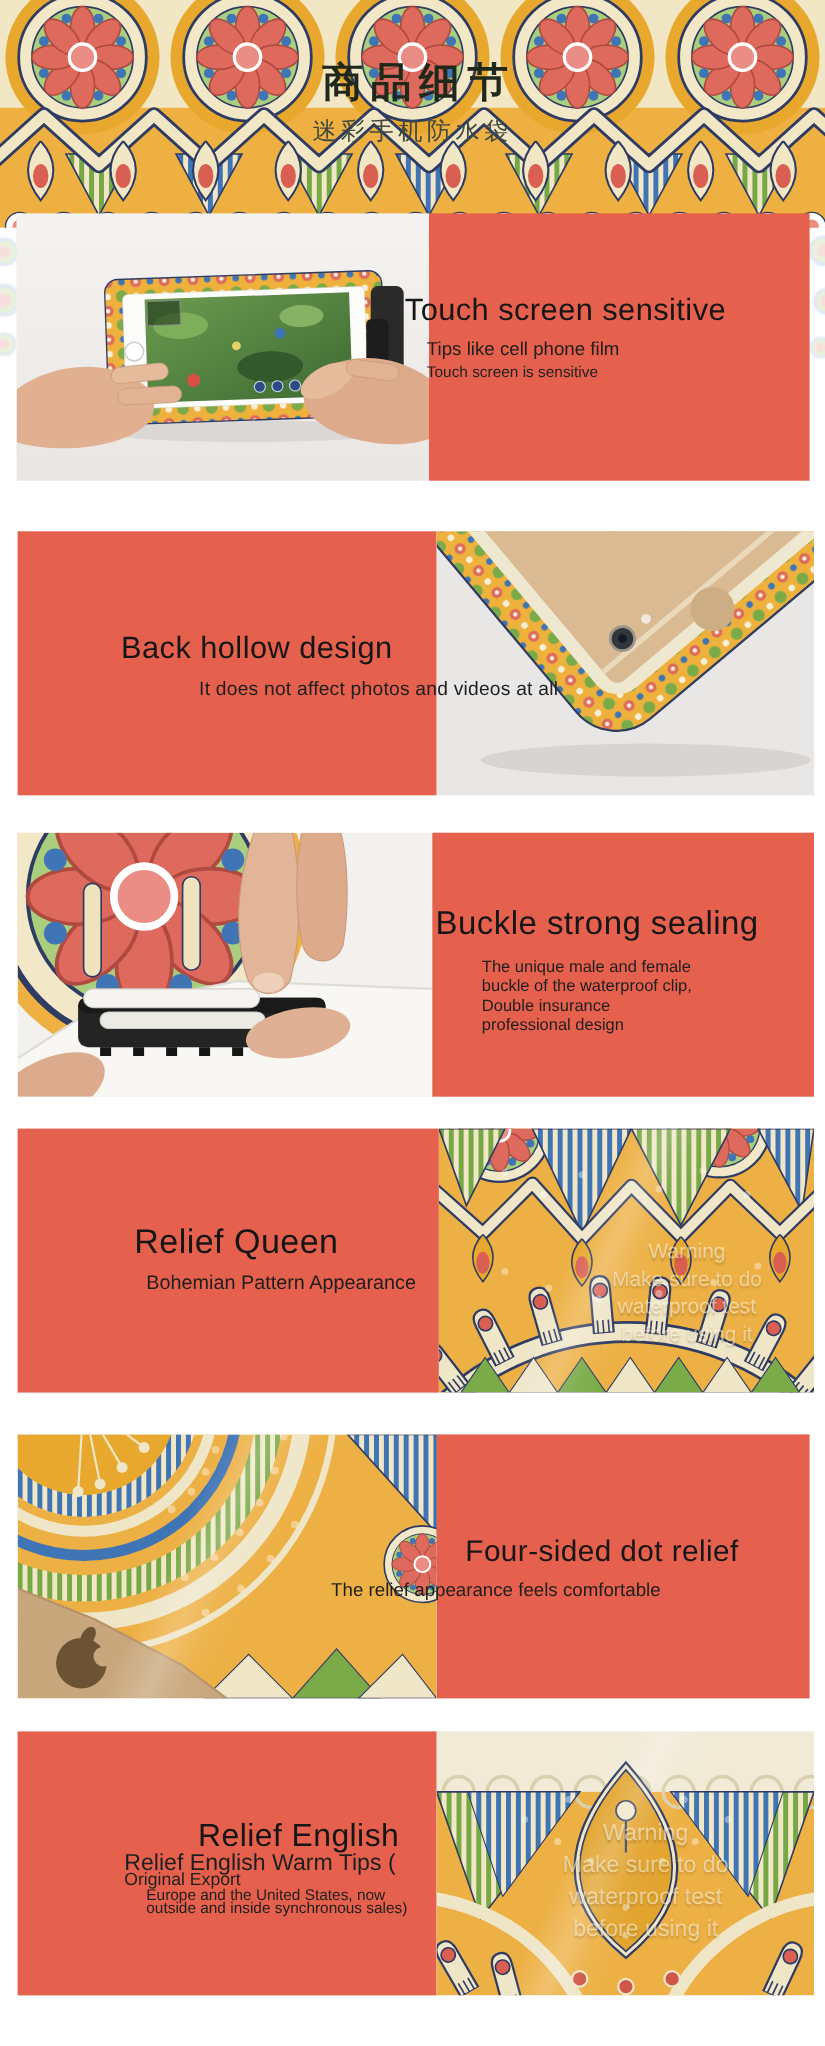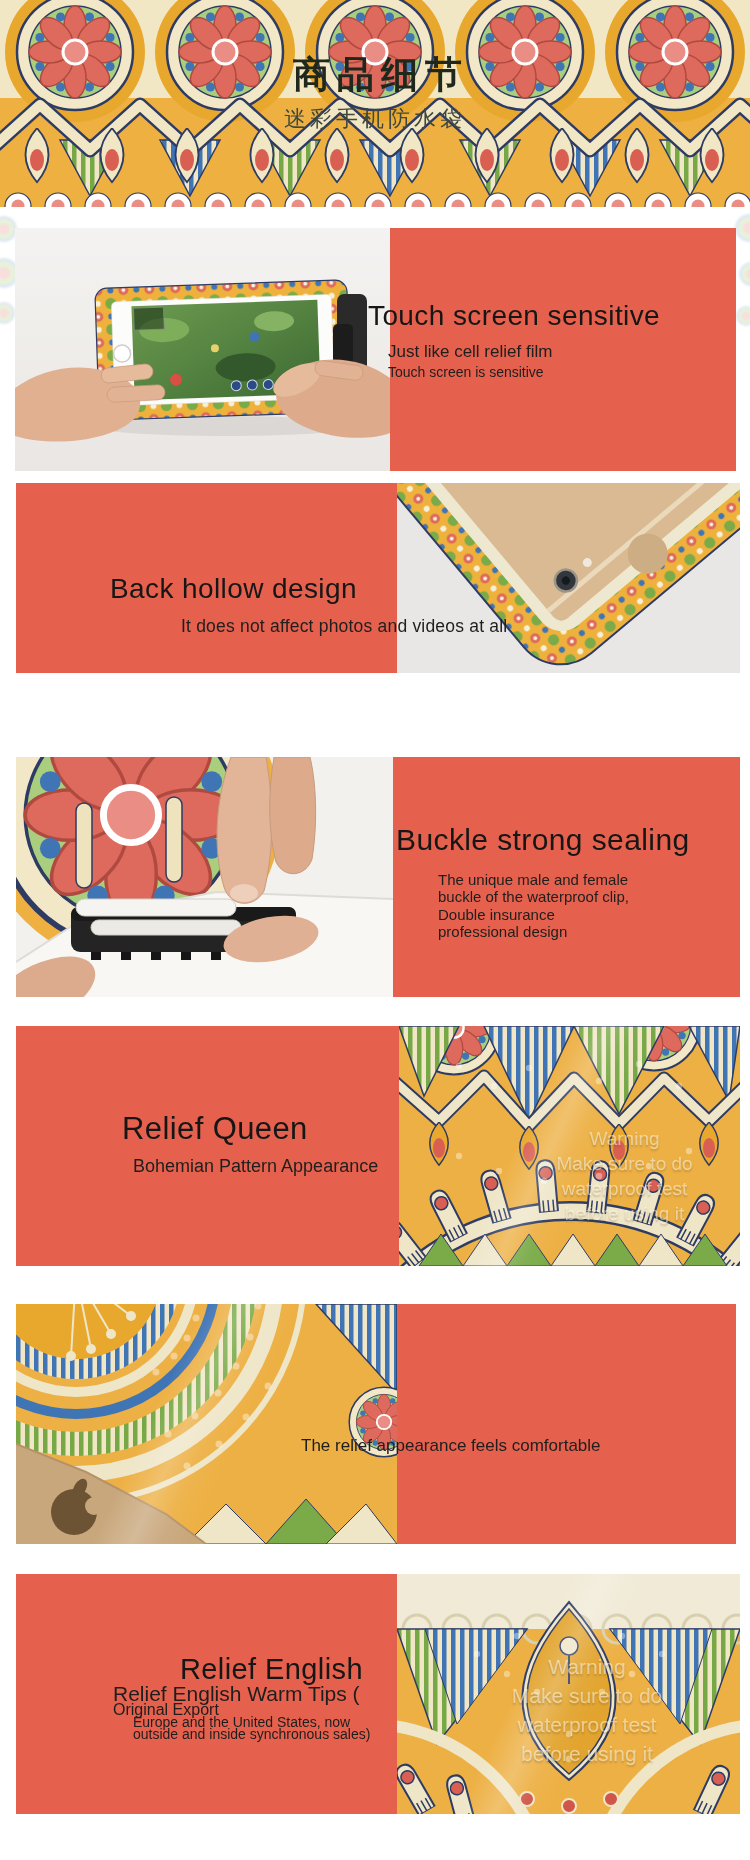--- a/index.html
+++ b/index.html
@@ -16,25 +16,25 @@
   .section{left:0;width:750px;}
   .red{position:absolute;top:0;height:100%;background:var(--accent,#e5614d);}
   .img{position:absolute;top:0;height:100%;overflow:hidden;background:#efedeb;}
   .heading{position:absolute;font-size:28px;color:#161616;letter-spacing:.4px;white-space:nowrap;}
   .sub{position:absolute;color:#1e1e1e;}
   .wm{position:absolute;text-align:center;color:rgba(255,250,233,.55);
       text-shadow:0 2px 2px rgba(105,75,15,.30);font-size:19px;line-height:25px;white-space:nowrap;}
   .gloss{position:absolute;inset:0;pointer-events:none;
          background:linear-gradient(115deg,transparent 38%,rgba(255,255,255,.22) 46%,rgba(255,255,255,.05) 52%,transparent 58%);}
   
-  .s1{top:228px;height:243px;} .s1 .img{left:15px;width:375px;} .s1 .red{left:390px;width:346px;}
+  .s1{top:194px;height:243px;} .s1 .img{left:15px;width:375px;} .s1 .red{left:390px;width:346px;}
   .s1 .heading{left:368px;top:72px;}
   .s1 .t1{left:388px;top:114px;width:220px;font-size:17px;line-height:19px;}
   .s1 .t2{left:388px;top:136px;width:170px;font-size:14px;line-height:16px;}
-  .s2{top:483px;height:190px;} .s2 .red{left:16px;width:381px;} .s2 .img{left:397px;width:343px;}
+  .s2{top:483px;height:240px;} .s2 .red{left:16px;width:381px;} .s2 .img{left:397px;width:343px;}
   .s2 .heading{left:110px;top:90px;}
   .s2 .t1{left:133px;top:133px;font-size:17.5px;white-space:nowrap;letter-spacing:.2px;margin-left:48px;}
   .s3{top:757px;height:240px;} .s3 .img{left:16px;width:377px;} .s3 .red{left:393px;width:347px;}
   .s3 .heading{left:396px;top:66px;font-size:30px;}
   .s3 .t1{left:438px;top:114px;width:212px;font-size:15px;line-height:17px;}
   .s3 .t2{left:438px;top:149px;width:172px;font-size:15px;line-height:17px;}
   .s4{top:1026px;height:240px;} .s4 .red{left:16px;width:383px;} .s4 .img{left:399px;width:341px;}
   .s4 .heading{left:122px;top:85px;font-size:31px;}
   .s4 .t1{left:133px;top:130px;font-size:18px;white-space:nowrap;}
   .s4 .wm{left:90px;top:100px;width:271px;}
@@ -268,21 +268,21 @@
         </g>
         <g>
           <path d="M375,150 C345,128 305,126 278,142 C260,152 256,170 268,184 C290,208 345,216 375,205 Z" fill="#ddab8c"></path>
           <ellipse cx="282" cy="152" rx="26" ry="13" fill="#e6bb9c" transform="rotate(-28 282 152)"></ellipse>
           <rect x="300" y="135" width="48" height="15" rx="7" fill="#e2b294" stroke="#c89a7c" stroke-width="0.7" transform="rotate(8 324 142)"></rect>
         </g>
       </svg>
     </div>
     <div class="red"></div>
     <div class="heading">Touch screen sensitive</div>
-    <div class="sub t1">Just like cell relief film</div>
+    <div class="sub t1">Tips like cell phone film</div>
     <div class="sub t2">Touch screen is sensitive</div>
   </div>
 
   <div class="abs section s2">
     <div class="red"></div>
     <div class="img" style="background:#e9e7e5">
       <svg viewBox="0 0 345 240" width="345" height="240">
         <rect width="345" height="240" fill="#e9e7e5"></rect>
         <ellipse cx="190" cy="208" rx="150" ry="15" fill="rgba(60,50,40,.10)"></ellipse>
         <g transform="rotate(-40 280 20)">
@@ -468,20 +468,21 @@
         <path d="M0,140 L70,168 L150,210 L190,240" fill="none" stroke="#b6926a" stroke-width="2"></path>
         <g>
           <circle cx="58" cy="208" r="23" fill="#6b5334"></circle>
           <circle cx="78" cy="202" r="9" fill="#c9a77c"></circle>
           <ellipse cx="64" cy="184" rx="6" ry="10" fill="#6b5334" transform="rotate(30 64 184)"></ellipse>
         </g>
       </svg>
       <div class="gloss"></div>
     </div>
     <div class="red"></div>
+    <div class="heading">Four-sided dot relief</div>
     <div class="sub t1">The relief appearance feels comfortable</div>
   </div>
 
   <div class="abs section s6">
     <div class="red"></div>
     <div class="img">
       <svg viewBox="0 0 343 240" width="343" height="240">
         <rect width="343" height="240" fill="#f0ead6"></rect>
         <rect y="55" width="343" height="185" fill="#edb044"></rect>
         <g fill="none" stroke="#d8cfae" stroke-width="3">

